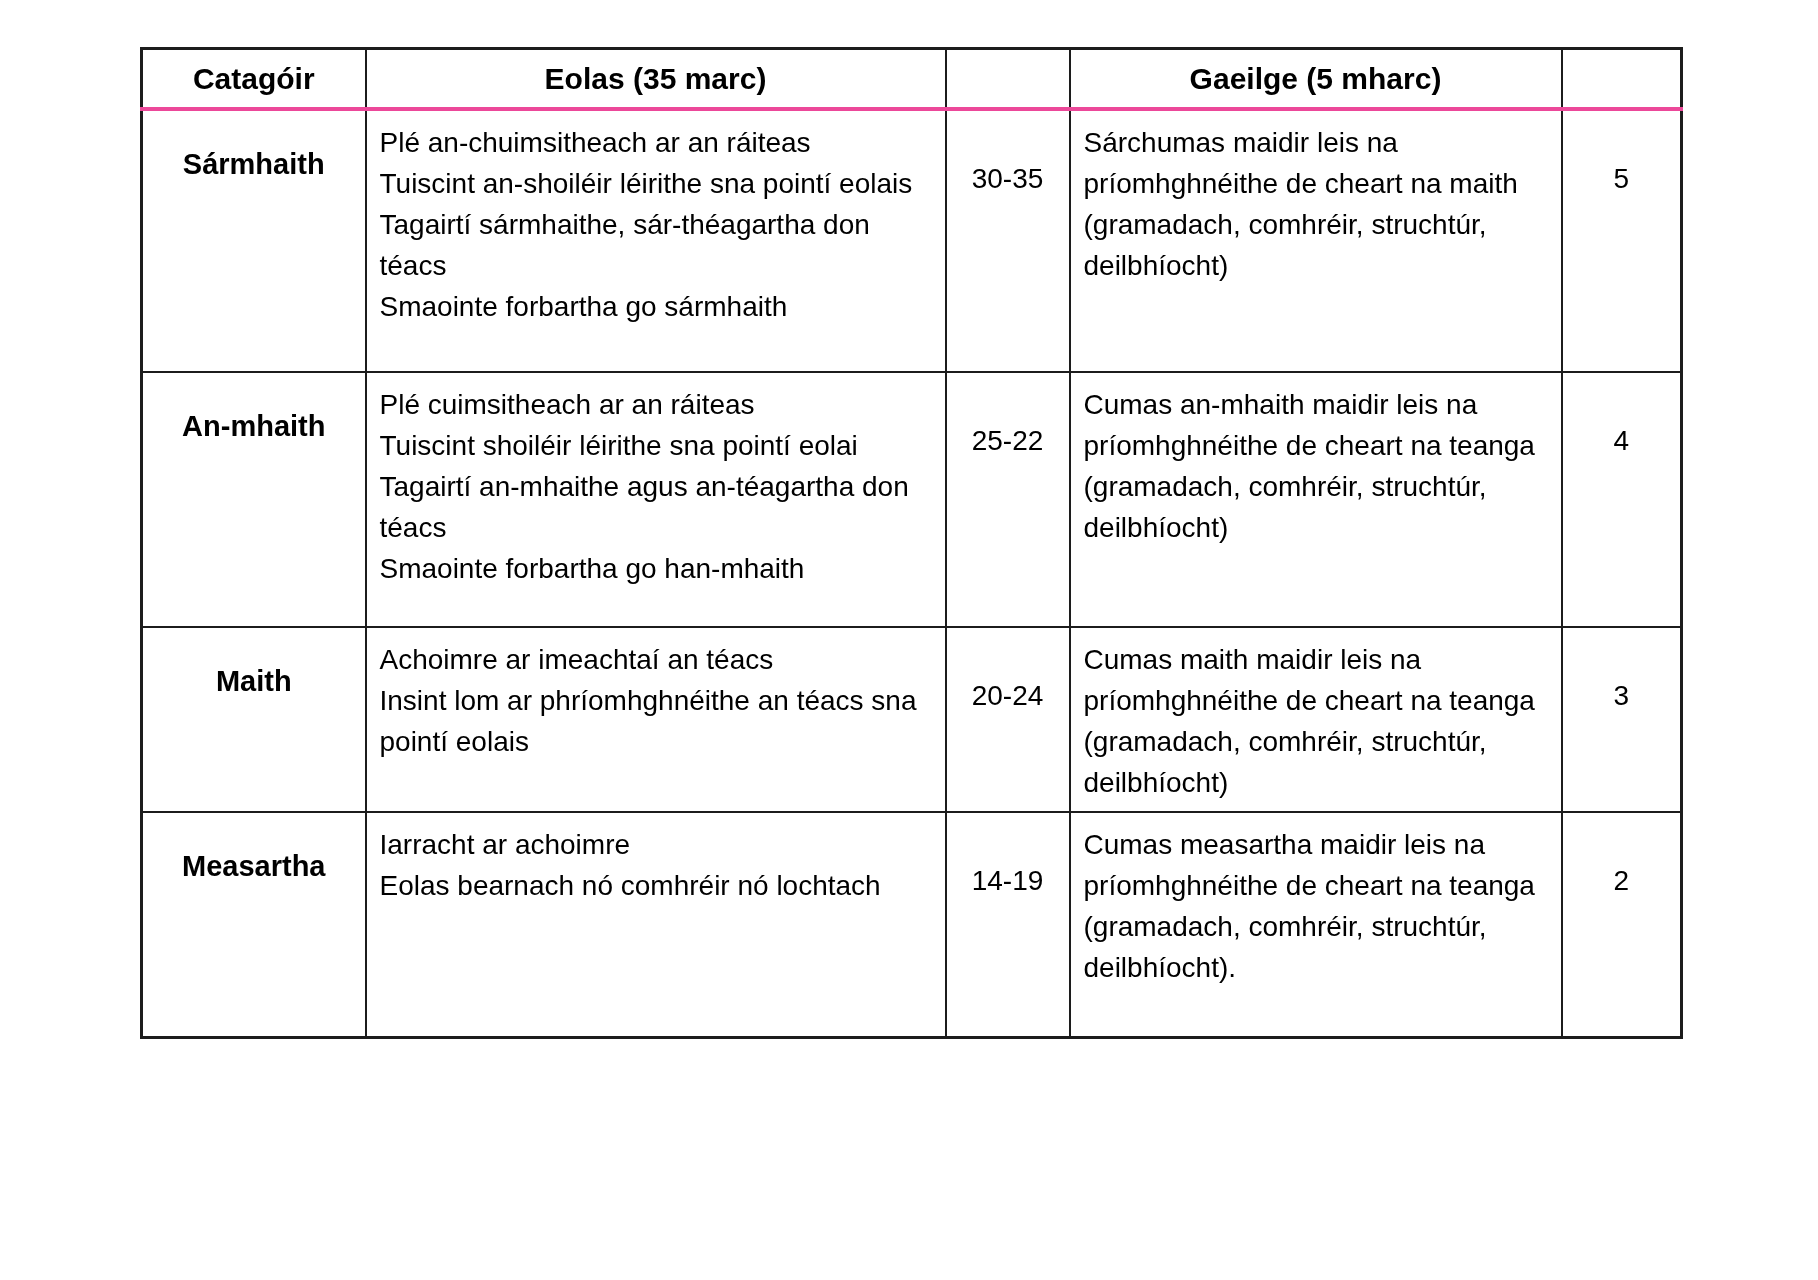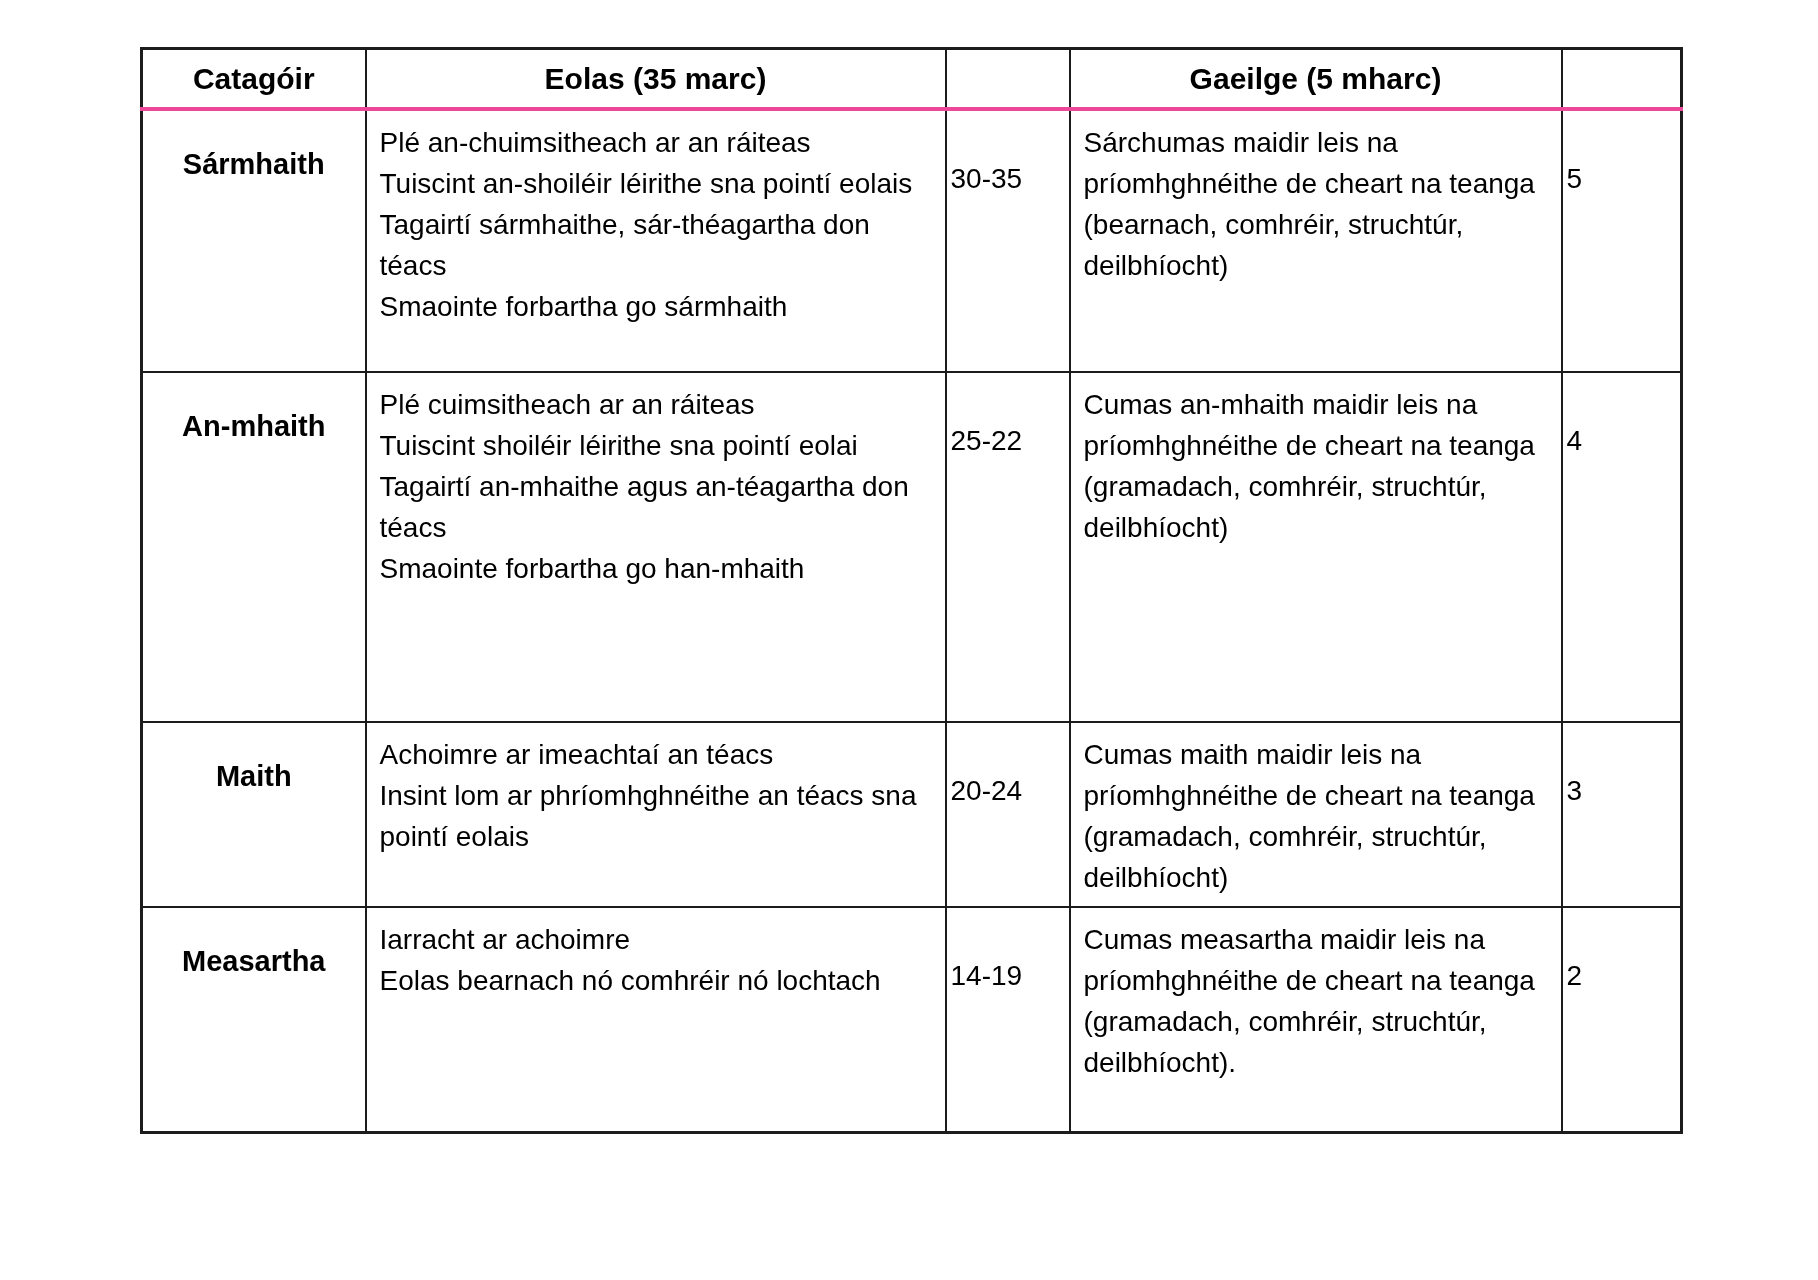--- a/index.html
+++ b/index.html
@@ -42,21 +42,21 @@
     font-weight: bold;
     font-size: 29px;
     text-align: center;
     padding: 33px 6px 8px 6px;
   }
   td.txt {
     padding: 11px 20px 8px 13px;
     white-space: pre-line;
   }
   td.num {
-    text-align: left;
+    text-align: center;
     padding: 47px 4px 0 4px;
   }
 </style>
 </head>
 <body>
 
 <table class="rubric">
   <colgroup>
     <col style="width:224px">
     <col style="width:580px">
@@ -74,24 +74,24 @@
     </tr>
   </thead>
   <tbody>
     <tr style="height:263px">
       <td class="cat">Sármhaith</td>
       <td class="txt">Plé an-chuimsitheach ar an ráiteas
 Tuiscint an-shoiléir léirithe sna pointí eolais
 Tagairtí sármhaithe, sár-théagartha don téacs
 Smaointe forbartha go sármhaith</td>
       <td class="num">30-35</td>
-      <td class="txt">Sárchumas maidir leis na príomhghnéithe de cheart na teanga (bearnach, comhréir, struchtúr, deilbhíocht)</td>
+      <td class="txt">Sárchumas maidir leis na príomhghnéithe de cheart na maith (gramadach, comhréir, struchtúr, deilbhíocht)</td>
       <td class="num">5</td>
     </tr>
-    <tr style="height:350px">
+    <tr style="height:255px">
       <td class="cat">An-mhaith</td>
       <td class="txt">Plé cuimsitheach ar an ráiteas
 Tuiscint shoiléir léirithe sna pointí eolai
 Tagairtí an-mhaithe agus an-téagartha don téacs
 Smaointe forbartha go han-mhaith</td>
       <td class="num">25-22</td>
       <td class="txt">Cumas an-mhaith maidir leis na príomhghnéithe de cheart na teanga (gramadach, comhréir, struchtúr, deilbhíocht)</td>
       <td class="num">4</td>
     </tr>
     <tr style="height:181px">

